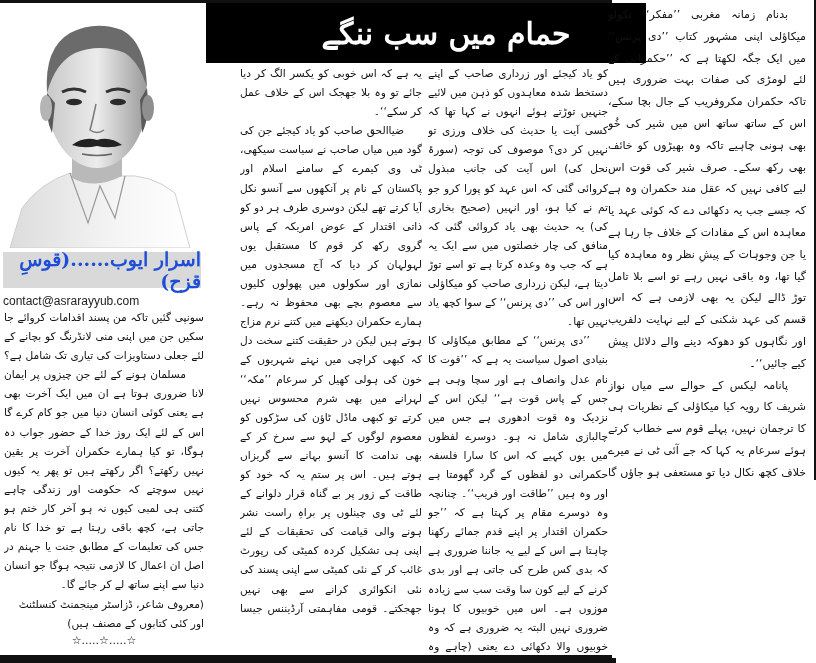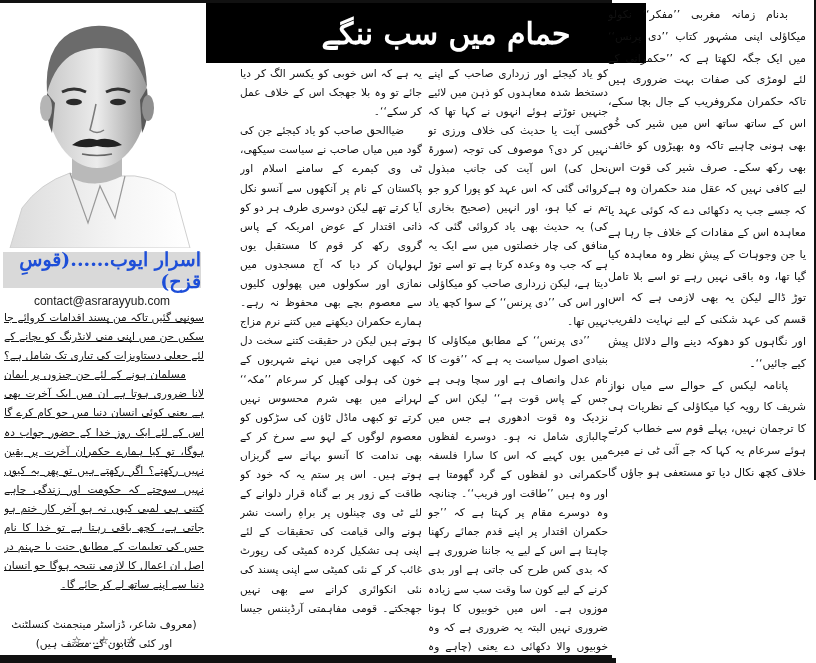--- a/index.html
+++ b/index.html
@@ -9,39 +9,39 @@
   .bottom-rule { position: absolute; left: 0; top: 655px; width: 612px; height: 8px; background: #111; }
   .right-vline { position: absolute; left: 814px; top: 0; width: 2px; height: 480px; background: #111; }
   .right-foot { position: absolute; left: 611px; top: 658px; width: 5px; height: 5px; background: #111; }
 
   .photo { position: absolute; left: 0; top: 8px; width: 205px; height: 240px; overflow: hidden; background: #fff; }
   .photo svg { width: 100%; height: 100%; display: block; }
 
   .byline { position: absolute; left: 3px; top: 252px; width: 198px; height: 36px;
             background: #d9d9d9; display: flex; align-items: center; justify-content: center;
             direction: rtl; font-family: "DejaVu Serif", serif; font-size: 19px; font-weight: bold; color: #1d4ed8; }
-  .email { position: absolute; left: 3px; top: 294px; width: 198px; text-align: center;
+  .email { position: absolute; left: 3px; top: 294px; width: 198px; 
            font-family: "Liberation Sans", sans-serif; font-size: 12px; color: #222; }
 
   .headline { position: absolute; left: 206px; top: 3px; width: 400px; height: 60px;
               background: #000; color: #fff; display: flex; align-items: center; justify-content: center;
               direction: rtl; font-family: "DejaVu Serif", serif; font-size: 30px; font-weight: bold; padding-left: 40px; }
 
   .col { position: absolute; direction: rtl; text-align: justify; text-align-last: right;
          font-family: "DejaVu Sans", sans-serif; font-size: 10.6px; line-height: 19.1px; color: #111;
          overflow: hidden; }
   .col p { margin: 0; }
   .col p.indent { text-indent: 18px; }
-  .col-left { left: 4px; top: 308px; width: 200px; height: 300px; text-decoration: underline; }
+  .col-left { left: 4px; top: 308px; width: 200px; height: 300px; }
   .col-mid1 { left: 240px; top: 64px; width: 182px; height: 556px; }
   .col-mid2 { left: 428px; top: 64px; width: 180px; height: 590px; }
   .col-right { left: 608px; top: 4px; width: 198px; height: 476px; font-size: 11px; line-height: 21.8px; }
 
-  .credit { position: absolute; left: 4px; top: 595px; width: 200px; text-align: center; direction: rtl;
-            font-size: 10.6px; line-height: 19px; color: #111; margin-top: 20px; }
+  .credit { position: absolute; left: 4px; top: 595px; width: 200px; direction: rtl;
+            font-size: 10.6px; line-height: 19px; color: #111; }
   .stars { position: absolute; left: 4px; top: 634px; width: 200px; text-align: center;
            font-size: 11px; color: #111; letter-spacing: 0; }
 </style>
 </head>
 <body>
 
 <div class="top-rule"></div>
 <div class="bottom-rule"></div>
 <div class="right-vline"></div>
 <div class="right-foot"></div>

